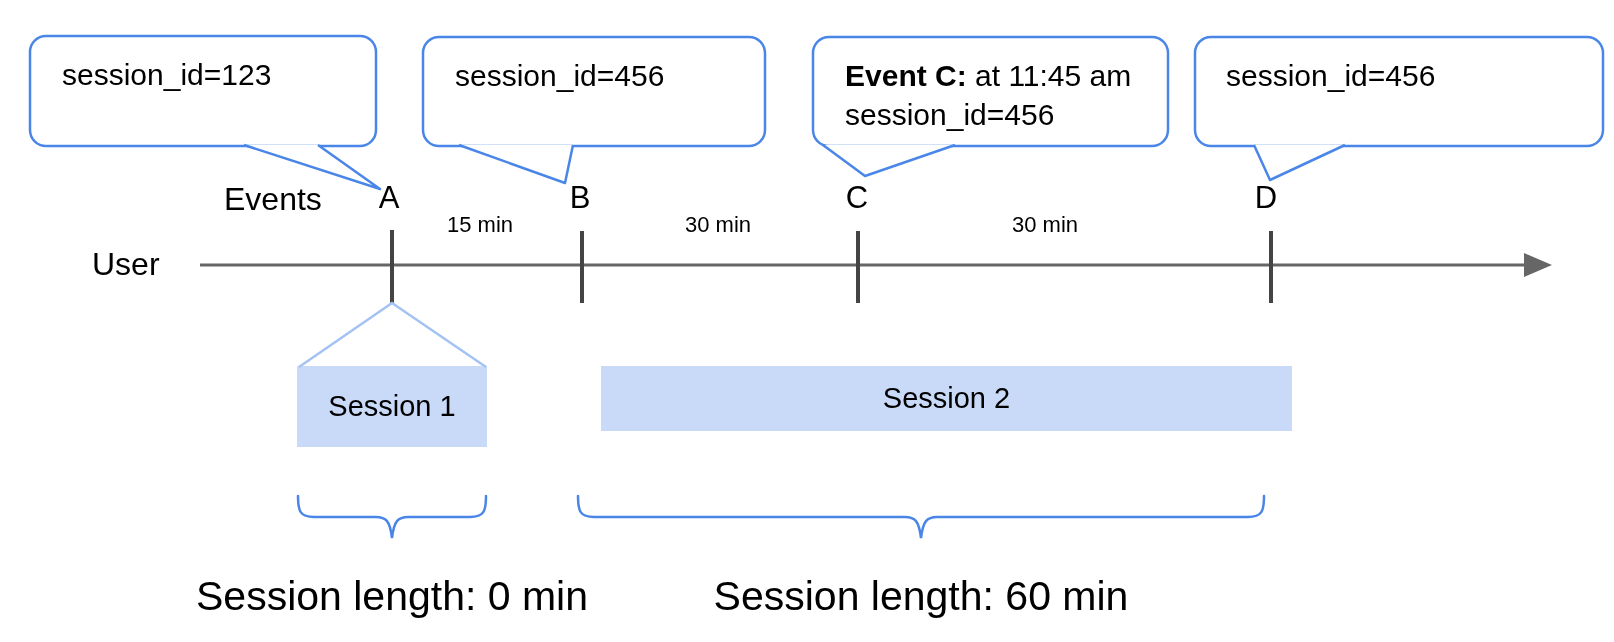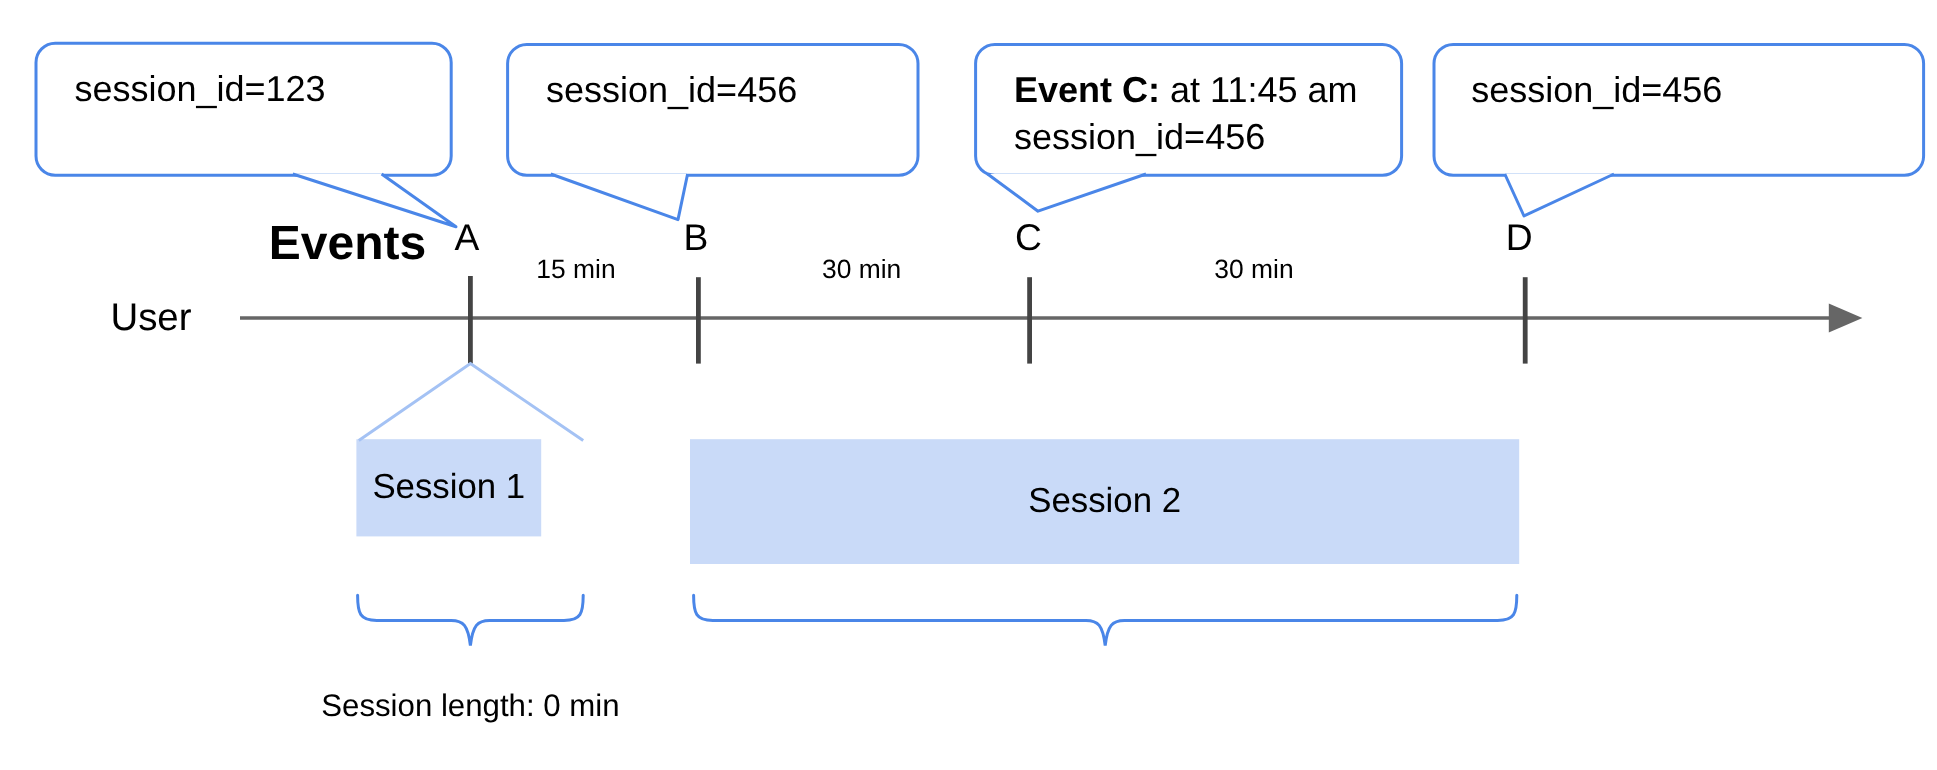--- a/index.html
+++ b/index.html
@@ -33,33 +33,33 @@
   .bubble-text{
     position:absolute;z-index:2;
     font-size:30px;
     line-height:39px;
     white-space:nowrap;
   }
   .bubble-text b{font-weight:bold;}
   .center{transform:translateX(-50%);}
   .letter{top:180px;font-size:31px;}
   .interval{top:212px;font-size:22px;}
-  .events-label{left:224px;top:181px;font-size:40px;font-weight:bold;}
+  .events-label{left:224px;top:181px;font-size:32px;}
   .user-label{left:92px;top:246px;font-size:32px;}
-  .length-label{top:573px;font-size:26px;}
+  .length-label{top:573px;font-size:41px;}
 </style>
 </head>
 <body>
 
 <div id="canvas">
 
-  <div class="session-box" style="left:297px;top:366px;width:154px;height:81px;">
+  <div class="session-box" style="left:297px;top:366px;width:190px;height:81px;">
     <span>Session 1</span>
   </div>
-  <div class="session-box" style="left:575px;top:366px;width:691px;height:104px;">
+  <div class="session-box" style="left:601px;top:366px;width:691px;height:65px;">
     <span>Session 2</span>
   </div>
 
   <svg id="shapes" width="1614" height="642" viewBox="0 0 1614 642">
 
     <line x1="200" y1="265" x2="1527" y2="265" stroke="var(--line-gray)" stroke-width="3"></line>
     <path d="M1524,253 L1552,265 L1524,277 Z" fill="var(--line-gray)"></path>
 
     <line x1="392" y1="230" x2="392" y2="303" stroke="var(--tick-gray)" stroke-width="4"></line>
     <line x1="582" y1="231" x2="582" y2="303" stroke="var(--tick-gray)" stroke-width="4"></line>
@@ -115,14 +115,15 @@
   <div class="txt letter center" style="left:389px;">A</div>
   <div class="txt letter center" style="left:580px;">B</div>
   <div class="txt letter center" style="left:857px;">C</div>
   <div class="txt letter center" style="left:1266px;">D</div>
 
   <div class="txt interval center" style="left:480px;">15 min</div>
   <div class="txt interval center" style="left:718px;">30 min</div>
   <div class="txt interval center" style="left:1045px;">30 min</div>
 
   <div class="txt length-label center" style="left:392px;">Session length: 0 min</div>
+  <div class="txt length-label center" style="left:921px;">Session length: 60 min</div>
 
 </div>
 
 </body></html>

